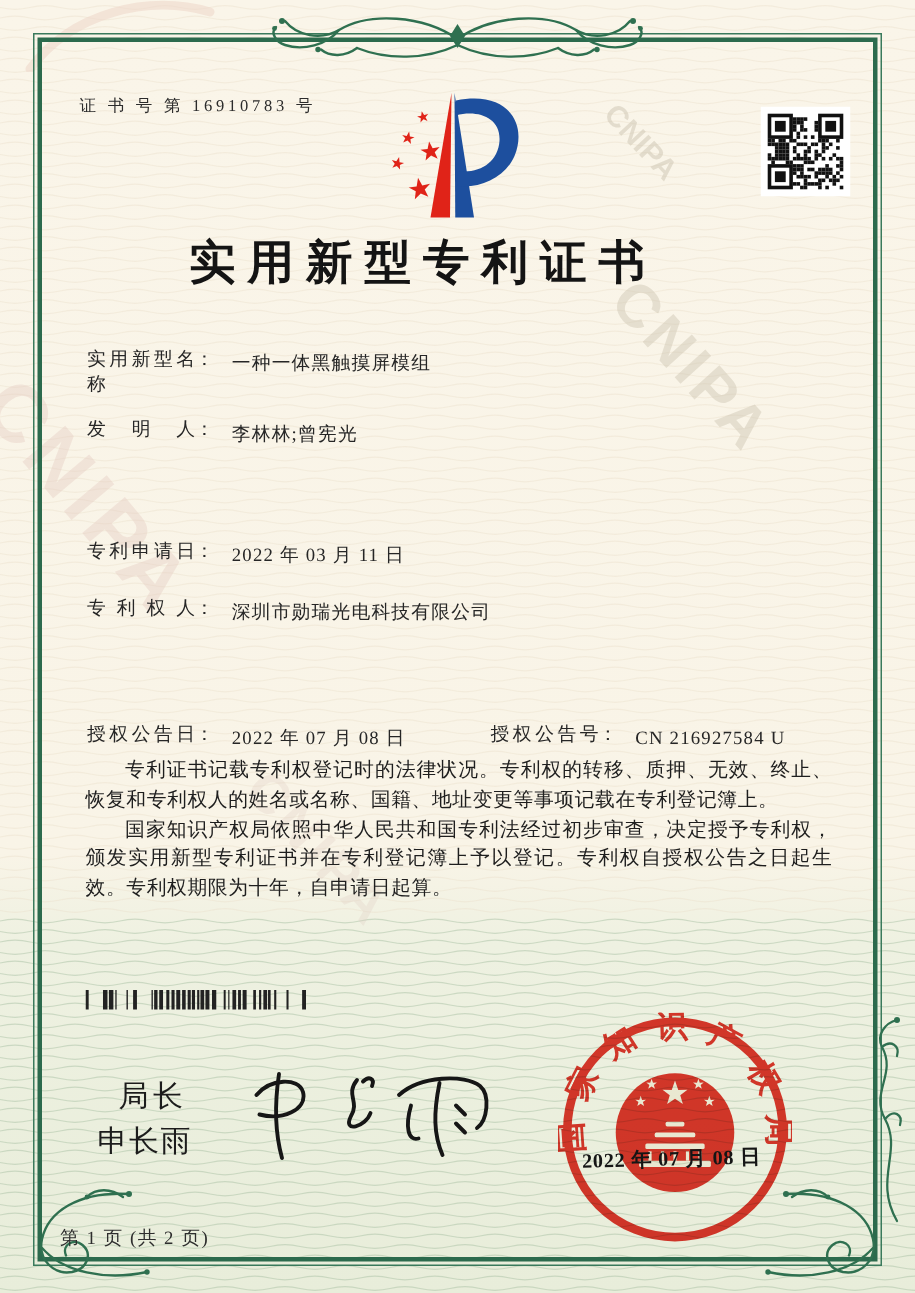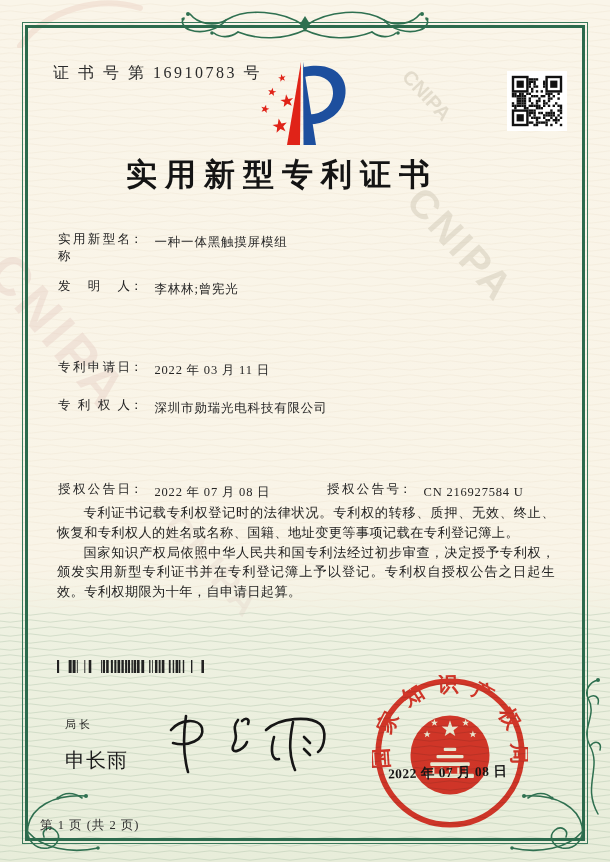--- a/index.html
+++ b/index.html
@@ -7,37 +7,37 @@
     position:relative;width:610px;height:862px;overflow:hidden;
     background:linear-gradient(180deg,#faf5e9 0%,#f9f4e7 66%,#eef1e1 73%,#e8edda 100%);
     font-family:"Liberation Serif","DejaVu Serif",serif;color:#242424;
   }
   .abs{position:absolute;}
   svg{display:block;}
   
   #frame-outer{left:22px;top:22px;width:564px;height:820px;border:1px solid #3a7a5c;}
   #frame-inner{position:absolute;left:2px;top:2px;right:2px;bottom:2px;border:3px solid #2c6a4d;}
   
-  #cert-no{left:53px;top:63px;font-size:16px;letter-spacing:2.5px;color:#2b2b2b;}
+  #cert-no{left:53px;top:63px;font-size:11px;letter-spacing:2.5px;color:#2b2b2b;}
   #title{left:0;top:154px;width:556px;text-align:center;font-size:31px;font-weight:700;
          letter-spacing:8px;text-indent:8px;color:#141414;}
   
   .row{position:absolute;left:58px;width:500px;font-size:12.5px;color:#262626;}
   .lbl{display:inline-block;width:72px;text-align:justify;text-align-last:justify;vertical-align:top;}
   .colon{display:inline-block;vertical-align:top;}
   .val{display:inline-block;vertical-align:top;margin-left:12px;max-width:380px;
        letter-spacing:0.8px;line-height:22px;}
   .grp2{position:absolute;left:269px;top:0;}
   .grp2 .lbl{width:72px;font-family:Liberation Mono, monospace;}
   
   #paras{left:57px;top:503px;width:498px;}
   #paras p{margin:0;text-indent:2em;font-size:13.2px;line-height:19.8px;
            letter-spacing:0.4px;color:#1e1e1e;text-align:justify;}
   
-  #sig-title{left:65px;top:717px;font-size:11px;letter-spacing:3px;color:#1c1c1c;}
+  #sig-title{left:79px;top:717px;font-size:20px;letter-spacing:3px;color:#1c1c1c;}
   #sig-name{left:65px;top:747px;font-size:20px;letter-spacing:1px;color:#1c1c1c;}
   
   #seal-date{left:388px;top:764px;font-size:13.5px;font-weight:700;letter-spacing:0.5px;
              color:#151515;transform:rotate(-1.5deg);z-index:6;}
   
   #footer{left:0;top:817px;width:610px;font-size:12.5px;
           letter-spacing:1px;color:#2e2e2e;margin-left:40px;}
   
   .wm{position:absolute;font-family:"Liberation Sans","DejaVu Sans",sans-serif;
       font-weight:700;color:#cdc5b2;pointer-events:none;}

